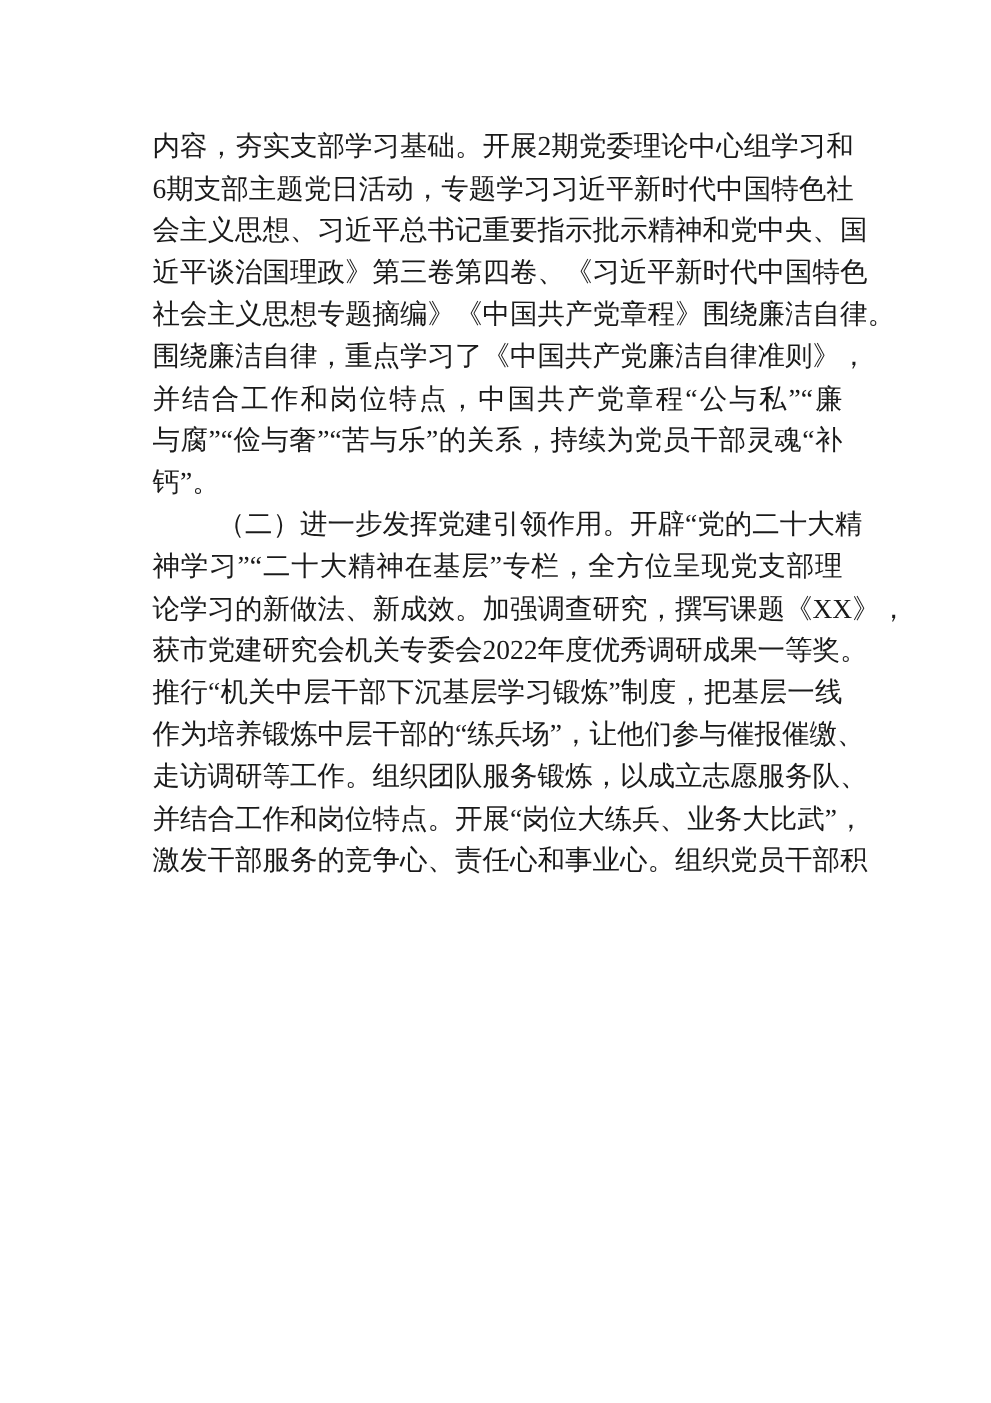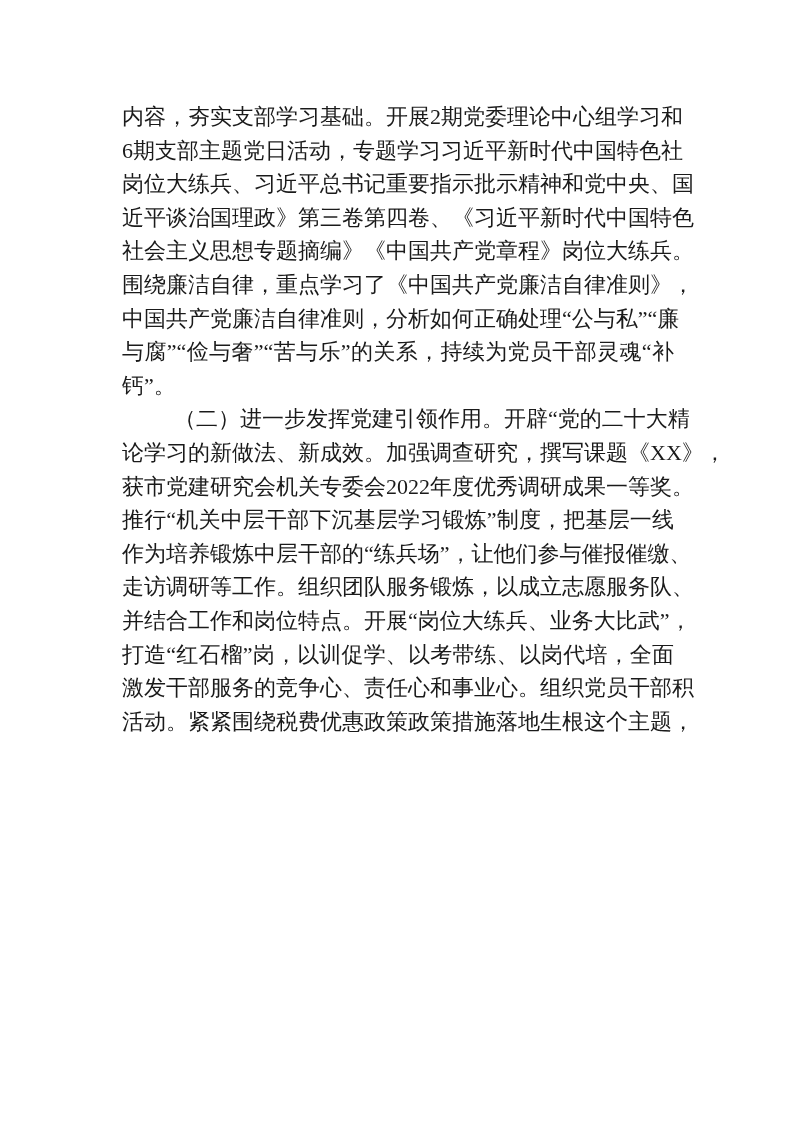--- a/index.html
+++ b/index.html
@@ -42,33 +42,32 @@
       margin: 0;
     }
   </style>
 </head>
 <body>
 
 <div class="page">
   <div class="para">
     <span class="line">内容，夯实支部学习基础。开展2期党委理论中心组学习和</span>
     <span class="line">6期支部主题党日活动，专题学习习近平新时代中国特色社</span>
-    <span class="line">岗位大练兵、习近平总书记重要指示批示精神和党中央、国</span>
+    <span class="line">会主义思想、习近平总书记重要指示批示精神和党中央、国</span>
     <span class="line">近平谈治国理政》第三卷第四卷、《习近平新时代中国特色</span>
-    <span class="line">社会主义思想专题摘编》《中国共产党章程》岗位大练兵。</span>
+    <span class="line">社会主义思想专题摘编》《中国共产党章程》围绕廉洁自律。</span>
     <span class="line">围绕廉洁自律，重点学习了《中国共产党廉洁自律准则》，</span>
-    <span class="line">中国共产党廉洁自律准则，分析如何正确处理“公与私”“廉</span>
+    <span class="line">并结合工作和岗位特点，中国共产党章程“公与私”“廉</span>
     <span class="line">与腐”“俭与奢”“苦与乐”的关系，持续为党员干部灵魂“补</span>
     <span class="line last">钙”。</span>
   </div>
   <div class="para">
     <span class="line indent">（二）进一步发挥党建引领作用。开辟“党的二十大精</span>
+    <span class="line">神学习”“二十大精神在基层”专栏，全方位呈现党支部理</span>
     <span class="line">论学习的新做法、新成效。加强调查研究，撰写课题《XX》，</span>
     <span class="line">获市党建研究会机关专委会2022年度优秀调研成果一等奖。</span>
     <span class="line">推行“机关中层干部下沉基层学习锻炼”制度，把基层一线</span>
     <span class="line">作为培养锻炼中层干部的“练兵场”，让他们参与催报催缴、</span>
     <span class="line">走访调研等工作。组织团队服务锻炼，以成立志愿服务队、</span>
     <span class="line">并结合工作和岗位特点。开展“岗位大练兵、业务大比武”，</span>
-    <span class="line">打造“红石榴”岗，以训促学、以考带练、以岗代培，全面</span>
     <span class="line">激发干部服务的竞争心、责任心和事业心。组织党员干部积</span>
-    <span class="line">活动。紧紧围绕税费优惠政策政策措施落地生根这个主题，</span>
   </div>
 </div>
 
 </body></html>

